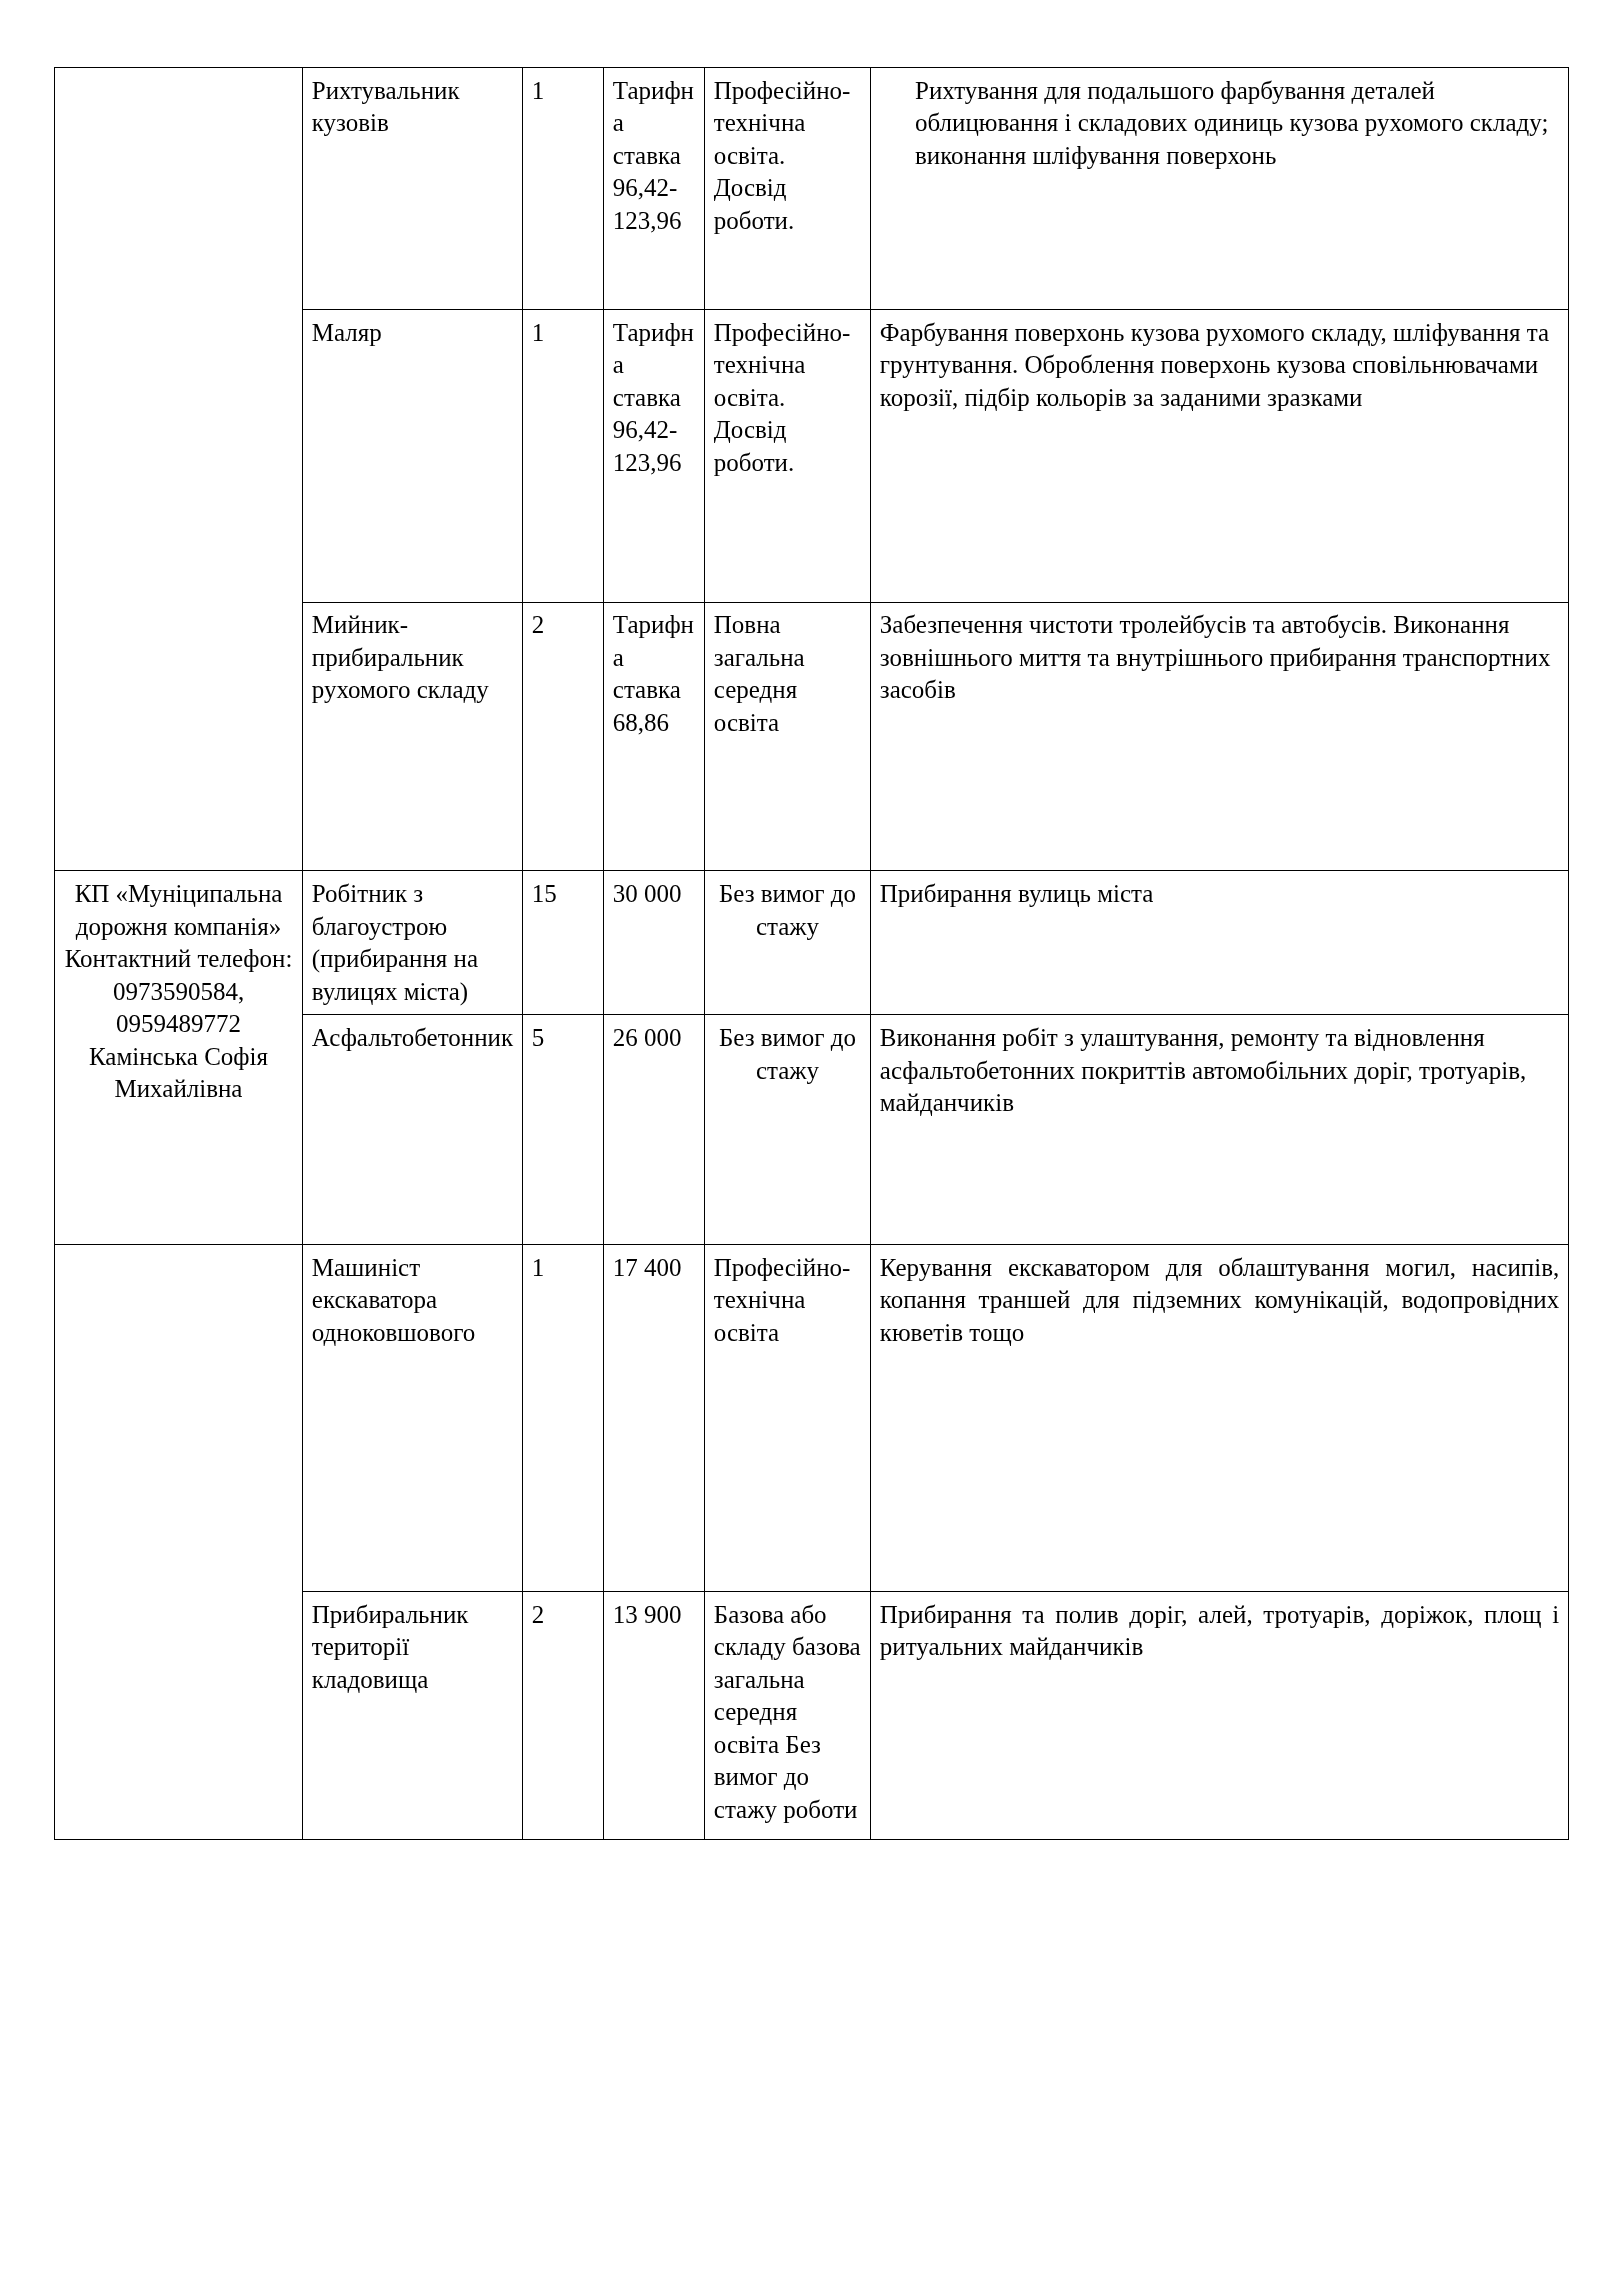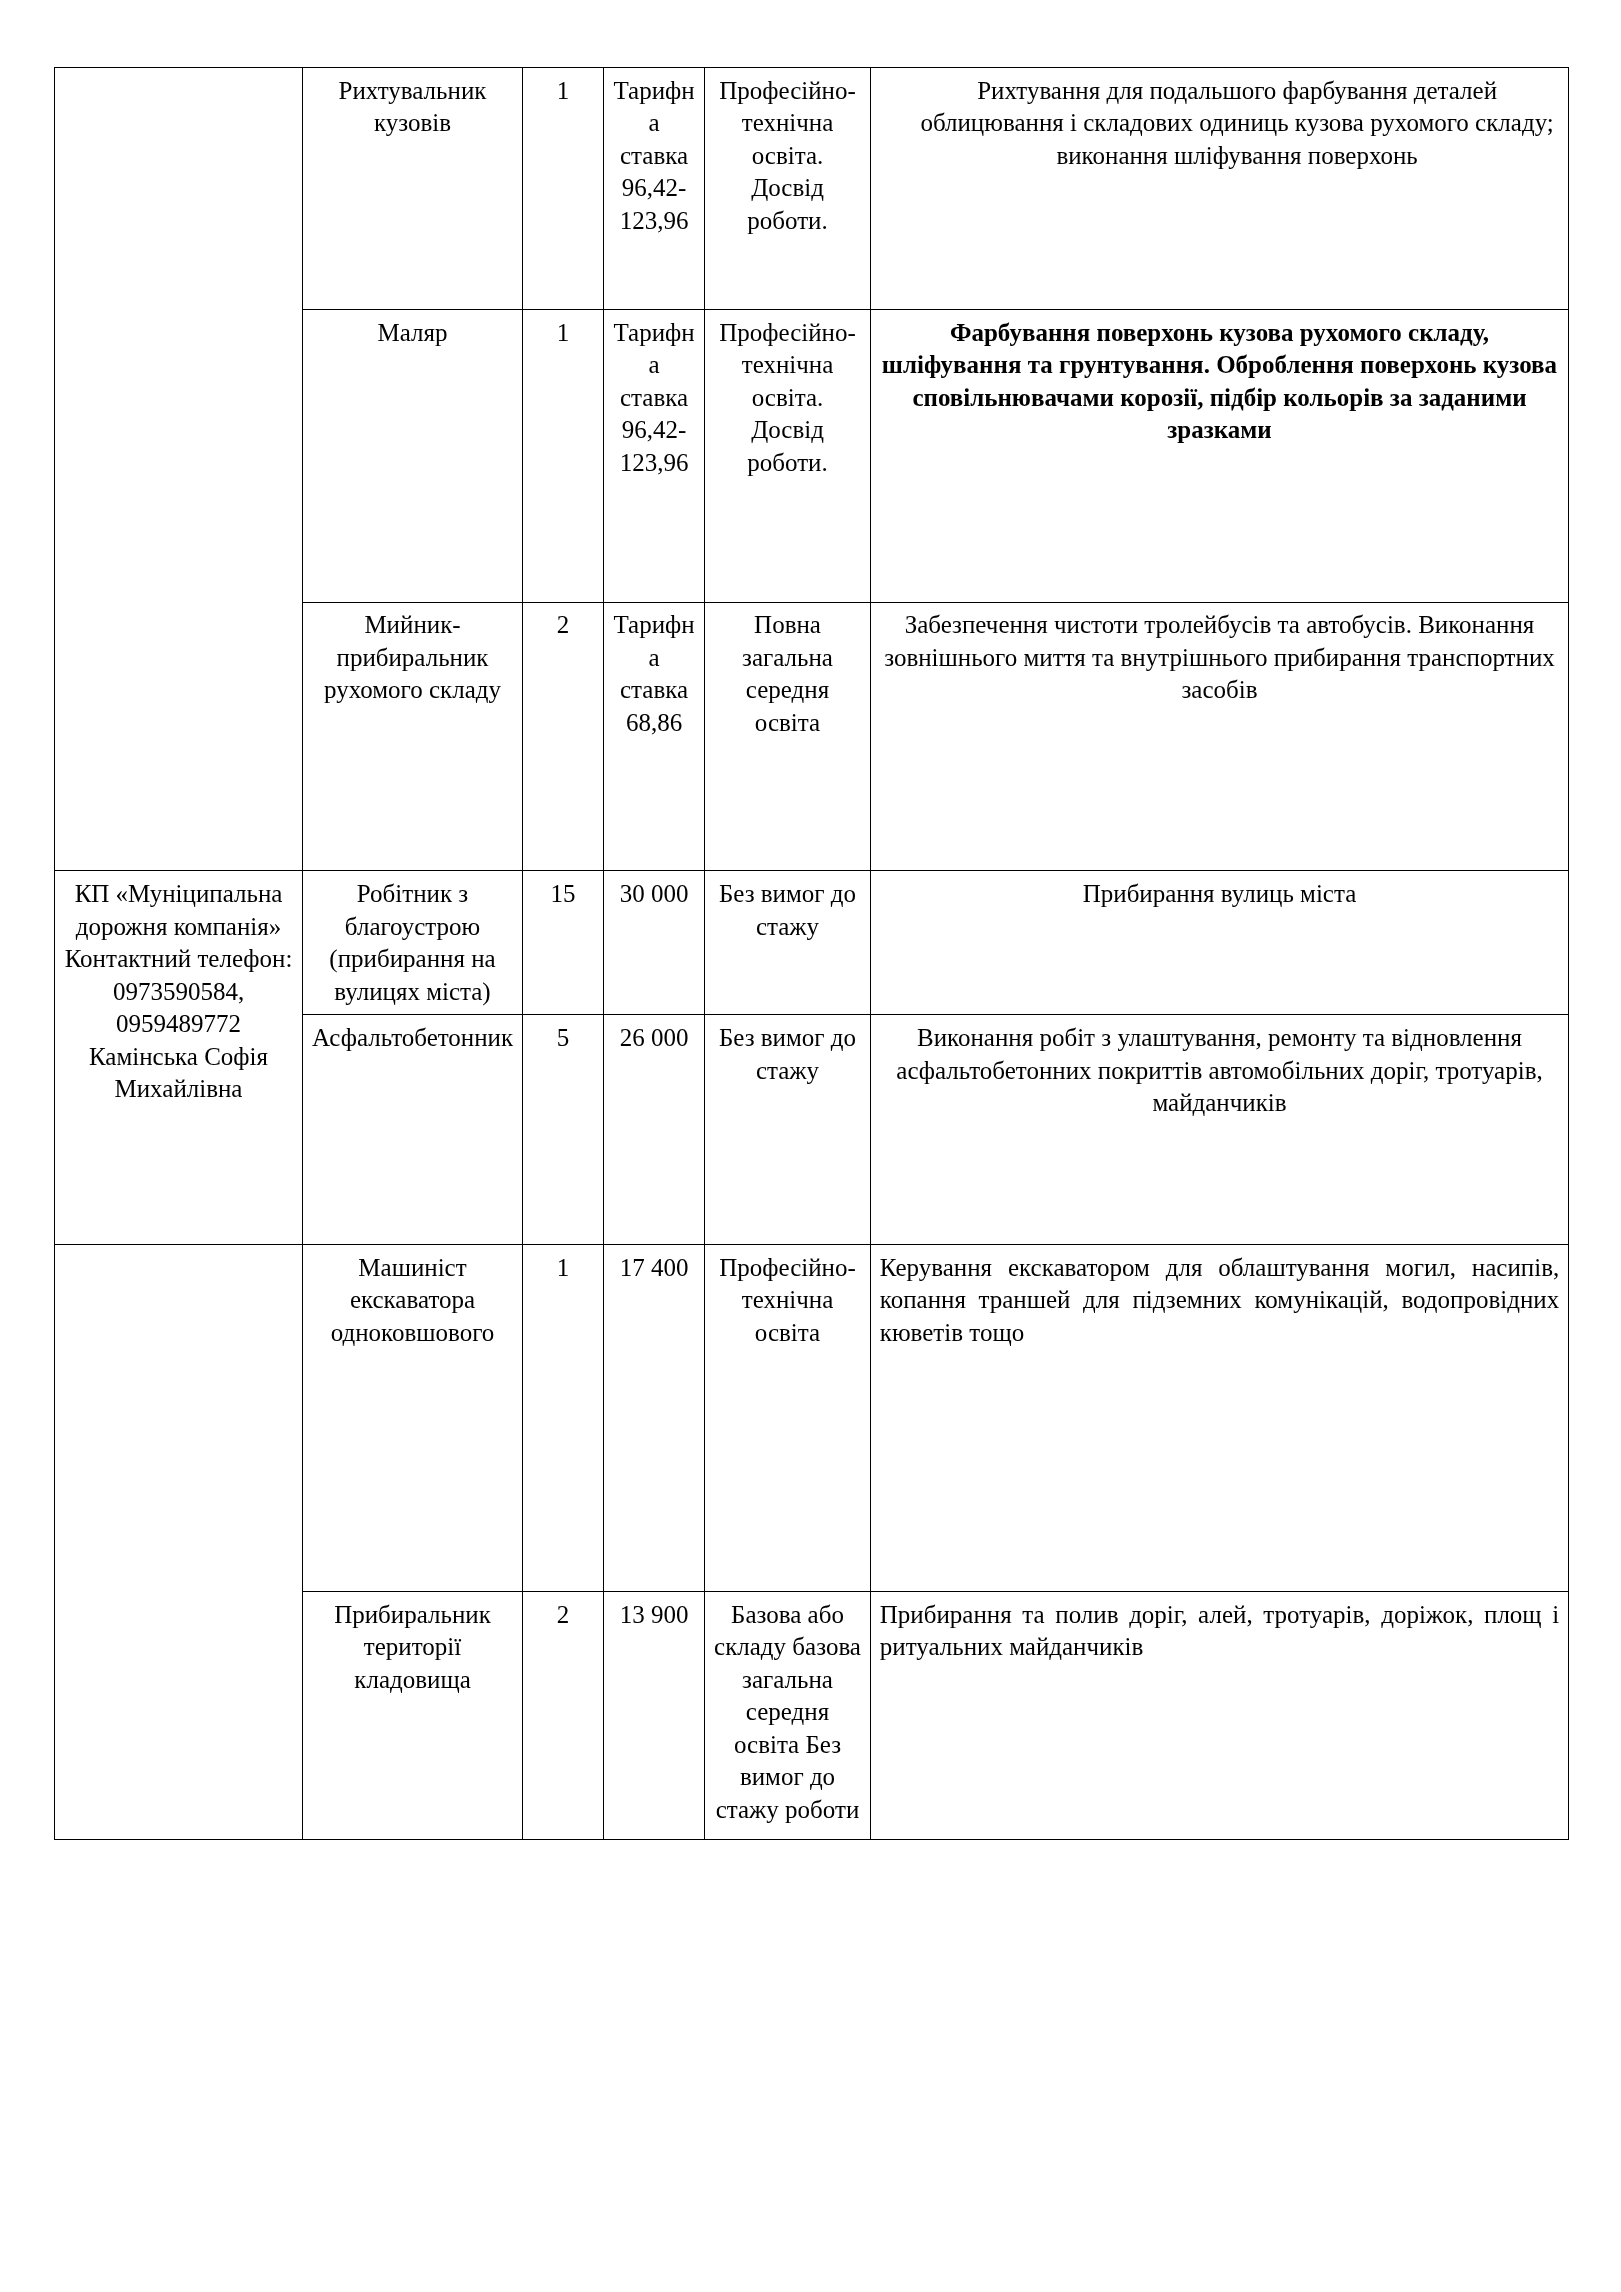--- a/index.html
+++ b/index.html
@@ -43,21 +43,21 @@
   
   .col-employer  { width: 248px; }
   .col-position  { width: 220px; }
   .col-count     { width: 81px;  }
   .col-salary    { width: 101px; }
   .col-education { width: 166px; }
   .col-duties    { width: 698px; }
 
   
   .c-center   { text-align: center; }
-  .c-left     { text-align: center; }
+  .c-left     { text-align: left; }
   .c-justify  { text-align: justify; text-justify: inter-word; }
 
   .employer-cell {
     text-align: center;
     padding-top: 8.8px;
   }
   .employer-name {
     font-weight: normal;
     display: block;
   }
@@ -95,21 +95,21 @@
         <td class="c-left frame-top">Тарифна ставка 96,42-123,96</td>
         <td class="c-left frame-top">Професійно-технічна освіта. Досвід роботи.</td>
         <td class="c-left frame-top frame-right" style="height:228px;padding-left:44px;">Рихтування для подальшого фарбування деталей облицювання і складових одиниць кузова рухомого складу; виконання шліфування поверхонь</td>
       </tr>
 
       <tr>
         <td class="c-left">Маляр</td>
         <td class="c-left">1</td>
         <td class="c-left">Тарифна ставка 96,42-123,96</td>
         <td class="c-left">Професійно-технічна освіта. Досвід роботи.</td>
-        <td class="c-left frame-right" style="height:279px;font-weight:bold;">Фарбування поверхонь кузова рухомого складу, шліфування та грунтування. Оброблення поверхонь кузова сповільнювачами корозії, підбір кольорів за заданими зразками</td>
+        <td class="c-left frame-right" style="height:279px;">Фарбування поверхонь кузова рухомого складу, шліфування та грунтування. Оброблення поверхонь кузова сповільнювачами корозії, підбір кольорів за заданими зразками</td>
       </tr>
 
       <tr>
         <td class="c-left">Мийник-прибиральник рухомого складу</td>
         <td class="c-left">2</td>
         <td class="c-left">Тарифна ставка 68,86</td>
         <td class="c-left">Повна загальна середня освіта</td>
         <td class="c-left frame-right" style="height:255px;">Забезпечення чистоти тролейбусів та автобусів. Виконання зовнішнього миття та внутрішнього прибирання транспортних засобів</td>
       </tr>
 

